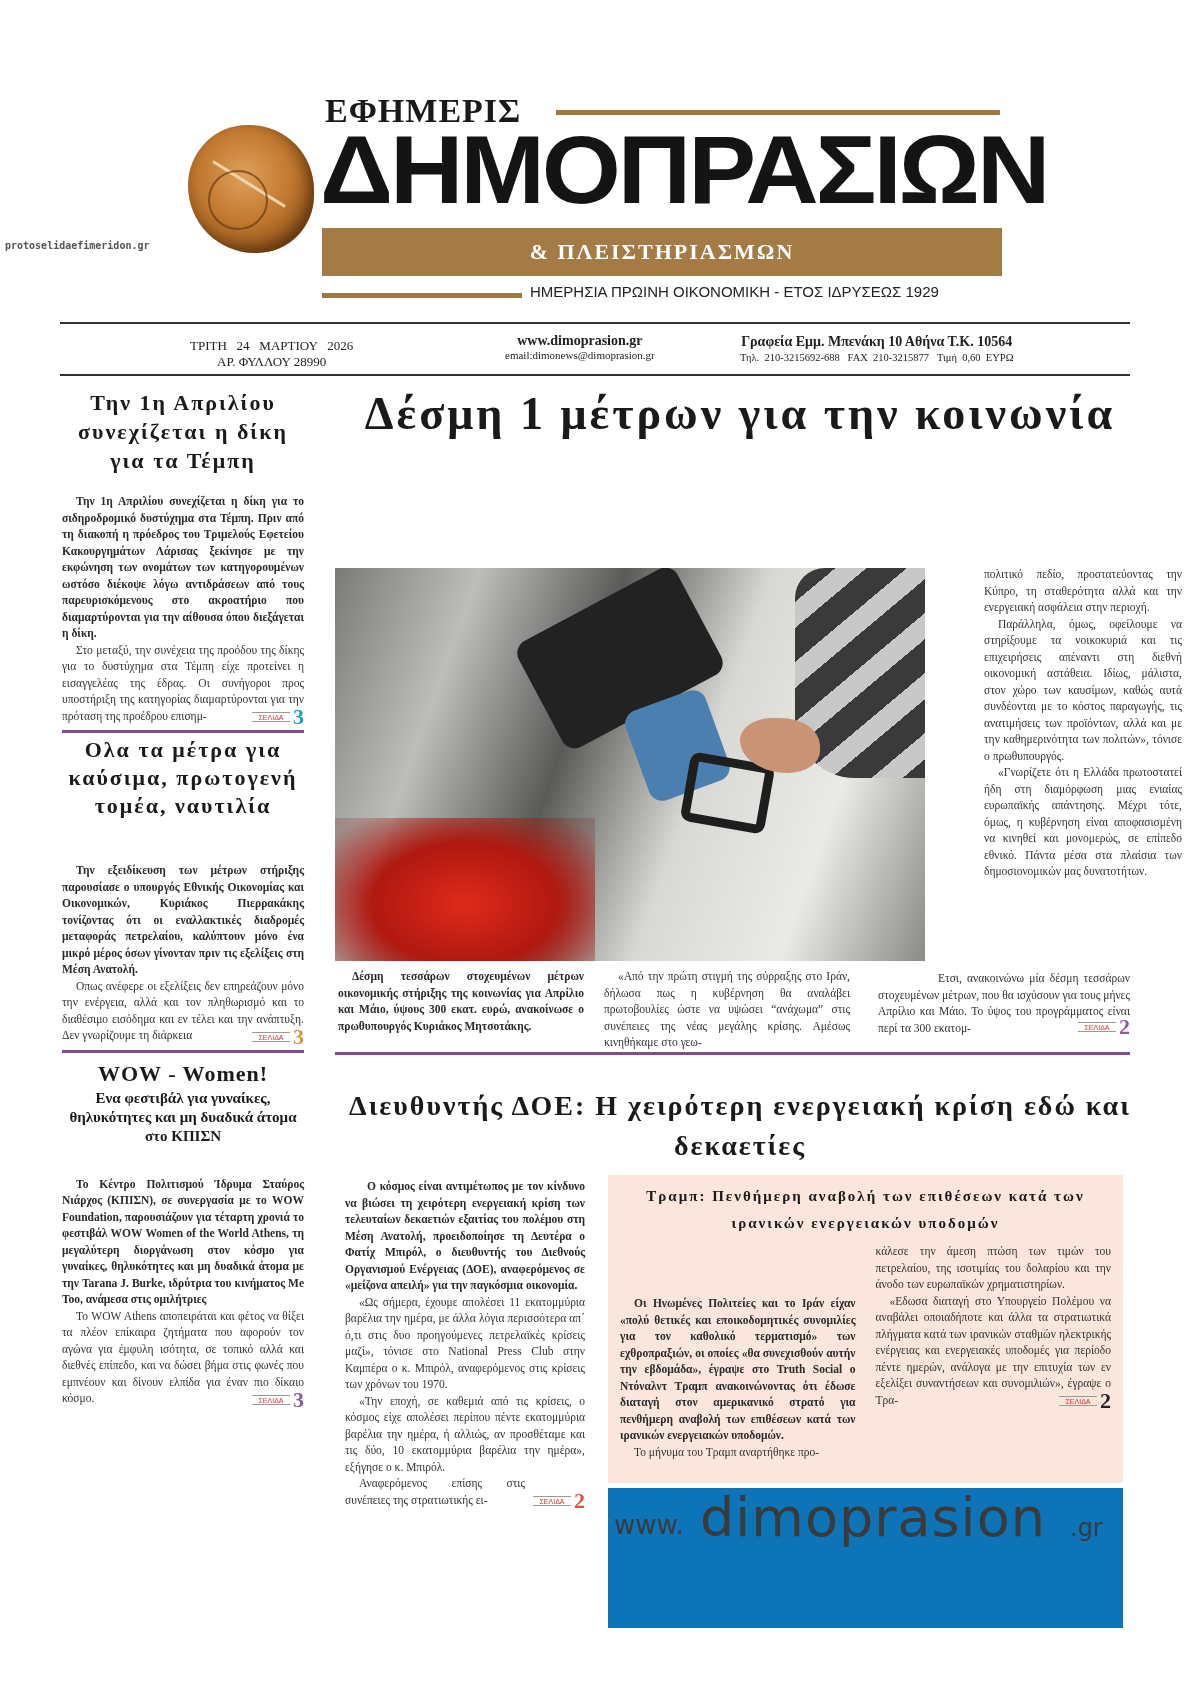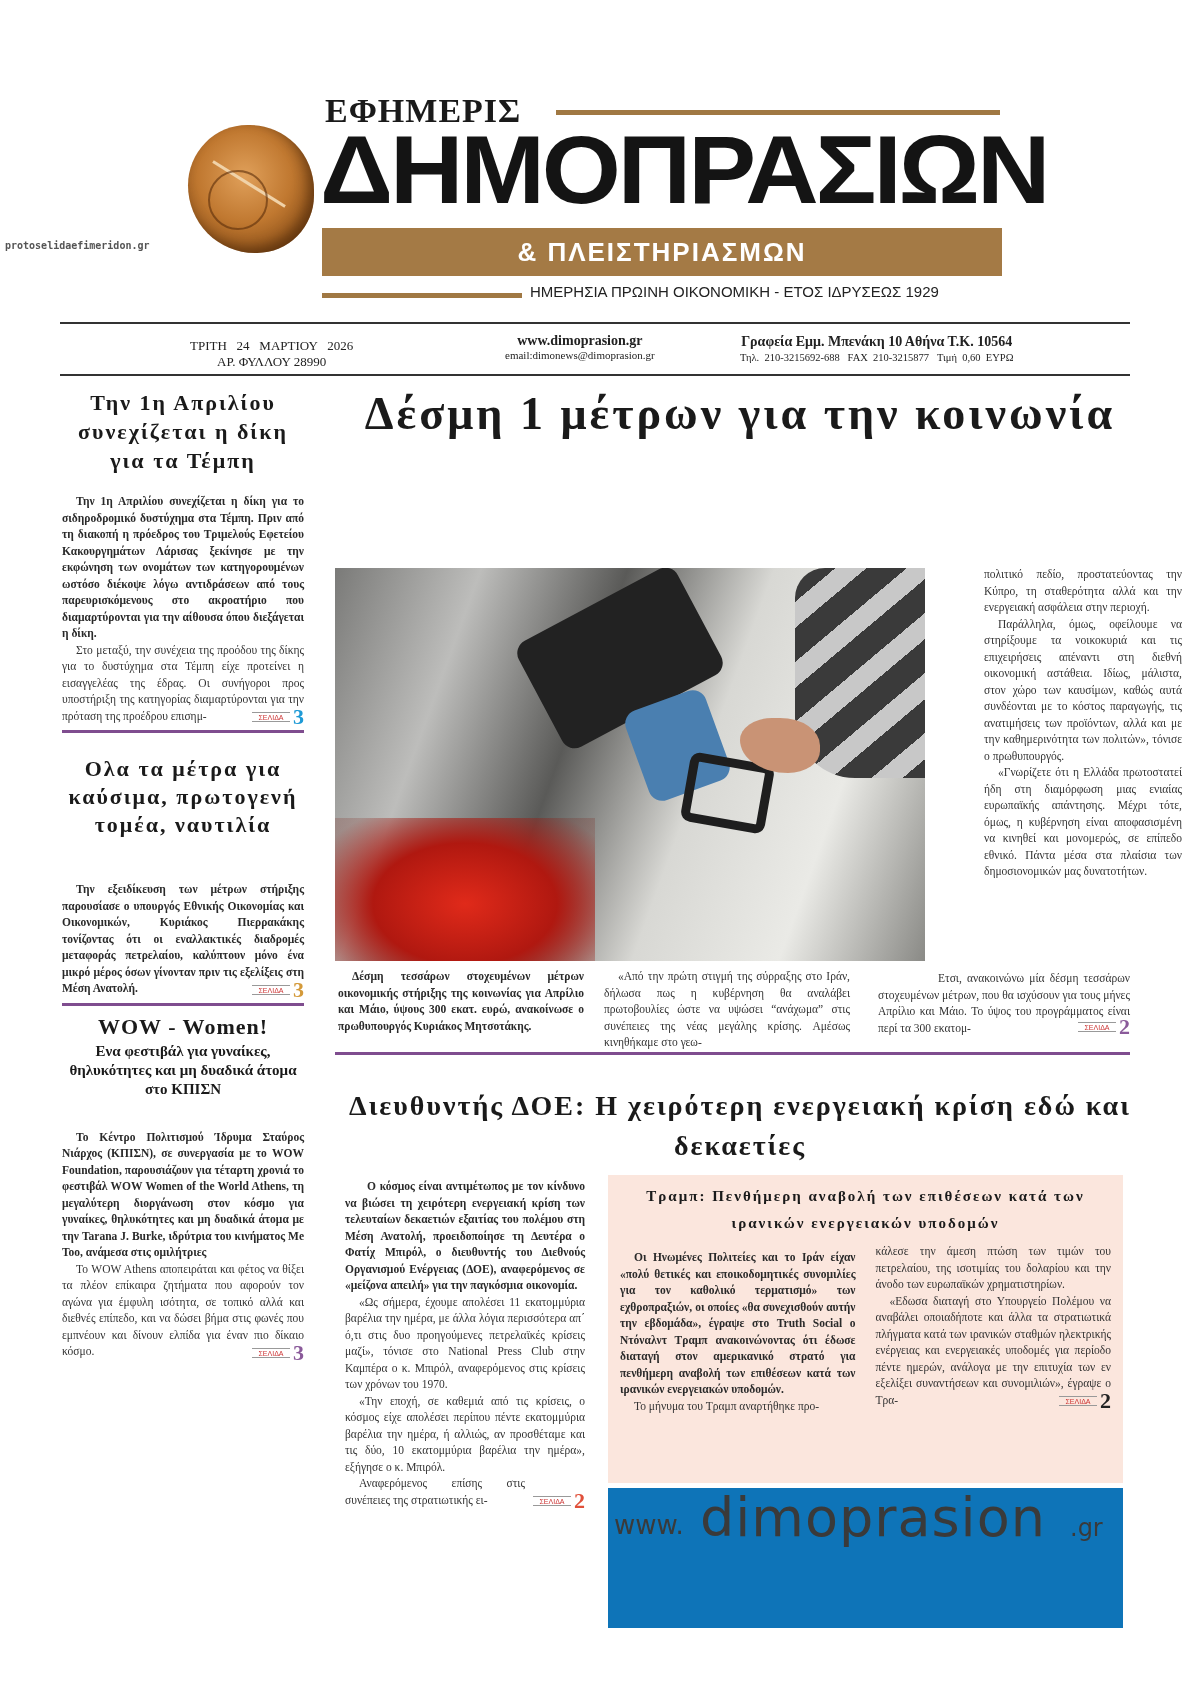--- a/index.html
+++ b/index.html
@@ -6,21 +6,21 @@
   body { width: 1200px; height: 1697px; background: #ffffff; font-family: "Liberation Serif", serif; color: #222; position: relative; overflow: hidden; }
   .abs { position: absolute; }
   .watermark { left: 5px; top: 240px; font-family: "DejaVu Sans Mono", monospace; font-size: 10px; font-weight: bold; color: #555; }
   .coin { left: 188px; top: 125px; width: 126px; height: 128px; border-radius: 48% 52% 46% 54%; background: radial-gradient(circle at 45% 40%, #e0a05a 0%, #c07830 45%, #8a4f18 80%, #6e3c10 100%); box-shadow: inset -6px -6px 12px rgba(60,30,5,0.5); }
   .coin .stripe { position: absolute; left: 25px; top: 35px; width: 85px; height: 3px; background: #f0d2a8; transform: rotate(32deg); transform-origin: left center; }
   .coin .face { position: absolute; left: 20px; top: 45px; width: 60px; height: 60px; border-radius: 50%; border: 2px solid rgba(90,45,10,0.6); }
   .mast-small { left: 325px; top: 92px; font-family: "Liberation Serif", serif; font-weight: bold; font-size: 34px; letter-spacing: 1px; color: #1a1a1a; }
   .gold-line1 { left: 556px; top: 110px; width: 444px; height: 5px; background: #a07843; }
   .mast-big { left: 320px; top: 120px; font-family: "Liberation Sans", sans-serif; font-weight: bold; font-size: 96px; line-height: 100px; color: #141414; letter-spacing: -3px; transform: scaleX(1.06); transform-origin: left; }
   .gold-band { left: 322px; top: 228px; width: 680px; height: 48px; background: #a47a45; }
-  .gold-band span { display: block; text-align: center; font-family: Liberation Sans, sans-serif; font-weight: bold; font-size: 26px; color: #ffffff; letter-spacing: 2px; line-height: 48px; }
+  .gold-band span { display: block; text-align: center; font-family: Liberation Serif, serif; font-weight: bold; font-size: 22px; color: #ffffff; letter-spacing: 2px; line-height: 48px; }
   .gold-line2 { left: 322px; top: 293px; width: 200px; height: 5px; background: #a07843; }
   .tagline { left: 530px; top: 283px; font-family: "Liberation Sans", sans-serif; font-size: 15px; color: #222; }
   .rule { left: 60px; width: 1070px; height: 2px; background: #333; }
   .info-date { left: 190px; top: 338px; text-align: center; font-size: 13px; line-height: 16px; }
   .info-web { left: 505px; top: 334px; text-align: center; font-size: 11px; line-height: 14px; }
   .info-web .url { font-size: 14px; font-weight: bold; }
   .info-office { left: 740px; top: 334px; text-align: center; font-size: 10.5px; line-height: 16px; }
   .info-office .addr { font-size: 14px; font-weight: bold; }
   .col { position: absolute; }
   .head { font-family: "Liberation Serif", serif; font-weight: bold; text-align: center; color: #1a1a1a; }
@@ -83,23 +83,24 @@
   <div>
     <div class="head" style="font-size:22px; line-height:29px; letter-spacing:2px;">Την 1η Απριλίου συνεχίζεται η δίκη για τα Τέμπη</div>
     <div class="body-b" style="margin-top:18px;">Την 1η Απριλίου συνεχίζεται η δίκη για το σιδηροδρομικό δυστύχημα στα Τέμπη. Πριν από τη διακοπή η πρόεδρος του Τριμελούς Εφετείου Κακουργημάτων Λάρισας ξεκίνησε με την εκφώνηση των ονομάτων των κατηγορουμένων ωστόσο διέκοψε λόγω αντιδράσεων από τους παρευρισκόμενους στο ακροατήριο που διαμαρτύρονται για την αίθουσα όπου διεξάγεται η δίκη.</div>
     <div class="body">Στο μεταξύ, την συνέχεια της προόδου της δίκης για το δυστύχημα στα Τέμπη είχε προτείνει η εισαγγελέας της έδρας. Οι συνήγοροι προς υποστήριξη της κατηγορίας διαμαρτύρονται για την πρόταση της προέδρου επισημ-</div>
     <div class="page-ref">
         <span class="mini">ΣΕΛΙΔΑ</span>
         <span class="num" style="color:#1e9ad6">3</span>
       </div>
     <div class="purple-rule" style="margin-top:4px; clear:both;"></div>
   </div>
-  <div style="margin-top:22px;">
+  <div style="margin-top:3px;">
     <div class="head" style="font-size:22px; line-height:28px; letter-spacing:2px;">Ολα τα μέτρα για καύσιμα, πρωτογενή τομέα, ναυτιλία</div>
     <div class="body-b" style="margin-top:42px;">Την εξειδίκευση των μέτρων στήριξης παρουσίασε ο υπουργός Εθνικής Οικονομίας και Οικονομικών, Κυριάκος Πιερρακάκης τονίζοντας ότι οι εναλλακτικές διαδρομές μεταφοράς πετρελαίου, καλύπτουν μόνο ένα μικρό μέρος όσων γίνονταν πριν τις εξελίξεις στη Μέση Ανατολή.</div>
+    <div class="body">Οπως ανέφερε οι εξελίξεις δεν επηρεάζουν μόνο την ενέργεια, αλλά και τον πληθωρισμό και το διαθέσιμο εισόδημα και εν τέλει και την ανάπτυξη. Δεν γνωρίζουμε τη διάρκεια</div>
     <div class="page-ref">
         <span class="mini">ΣΕΛΙΔΑ</span>
         <span class="num" style="color:#d49a3a">3</span>
       </div>
     <div class="purple-rule" style="margin-top:4px; clear:both;"></div>
   </div>
   <div style="margin-top:8px;">
     <div class="head" style="font-size:22px; line-height:26px; letter-spacing:1px;">WOW - Women!</div>
     <div class="head" style="font-size:15px; line-height:19px; margin-top:2px;">Ενα φεστιβάλ για γυναίκες, θηλυκότητες και μη δυαδικά άτομα στο ΚΠΙΣΝ</div>
     <div class="body-b" style="margin-top:30px;">Το Κέντρο Πολιτισμού Ίδρυμα Σταύρος Νιάρχος (ΚΠΙΣΝ), σε συνεργασία με το WOW Foundation, παρουσιάζουν για τέταρτη χρονιά το φεστιβάλ WOW Women of the World Athens, τη μεγαλύτερη διοργάνωση στον κόσμο για γυναίκες, θηλυκότητες και μη δυαδικά άτομα με την Tarana J. Burke, ιδρύτρια του κινήματος Me Too, ανάμεσα στις ομιλήτριες</div>
@@ -144,21 +145,21 @@
   <div class="body" style="padding-right:60px">Αναφερόμενος επίσης στις συνέπειες της στρατιωτικής ει-</div>
   <div class="page-ref">
       <span class="mini">ΣΕΛΙΔΑ</span>
       <span class="num" style="color:#e0503a">2</span>
     </div>
 </div>
 
 <div class="abs trump-box">
   <div class="head" style="margin-top:8px; font-size:15px; line-height:27px; letter-spacing:2px;">Τραμπ: Πενθήμερη αναβολή των επιθέσεων κατά των ιρανικών ενεργειακών υποδομών</div>
   <div style="display:flex; gap:20px; padding:12px 12px 0 12px;">
-    <div style="width:236px;">
+    <div style="width:236px;margin-top:46px;">
       <div class="body-b">Οι Ηνωμένες Πολιτείες και το Ιράν είχαν «πολύ θετικές και εποικοδομητικές συνομιλίες για τον καθολικό τερματισμό» των εχθροπραξιών, οι οποίες «θα συνεχισθούν αυτήν την εβδομάδα», έγραψε στο Truth Social ο Ντόναλντ Τραμπ ανακοινώνοντας ότι έδωσε διαταγή στον αμερικανικό στρατό για πενθήμερη αναβολή των επιθέσεων κατά των ιρανικών ενεργειακών υποδομών.</div>
       <div class="body">Το μήνυμα του Τραμπ αναρτήθηκε προ-</div>
     </div>
     <div style="width:236px; margin-top:-6px;">
       <div class="body" style="text-indent:0">κάλεσε την άμεση πτώση των τιμών του πετρελαίου, της ισοτιμίας του δολαρίου και την άνοδο των ευρωπαϊκών χρηματιστηρίων.</div>
       <div class="body" style="padding-right:0">«Εδωσα διαταγή στο Υπουργείο Πολέμου να αναβάλει οποιαδήποτε και άλλα τα στρατιωτικά πλήγματα κατά των ιρανικών σταθμών ηλεκτρικής ενέργειας και ενεργειακές υποδομές για περίοδο πέντε ημερών, ανάλογα με την επιτυχία των εν εξελίξει συναντήσεων και συνομιλιών», έγραψε ο Τρα-</div>
       <div class="page-ref">
           <span class="mini">ΣΕΛΙΔΑ</span>
           <span class="num" style="color:#222">2</span>
         </div>

